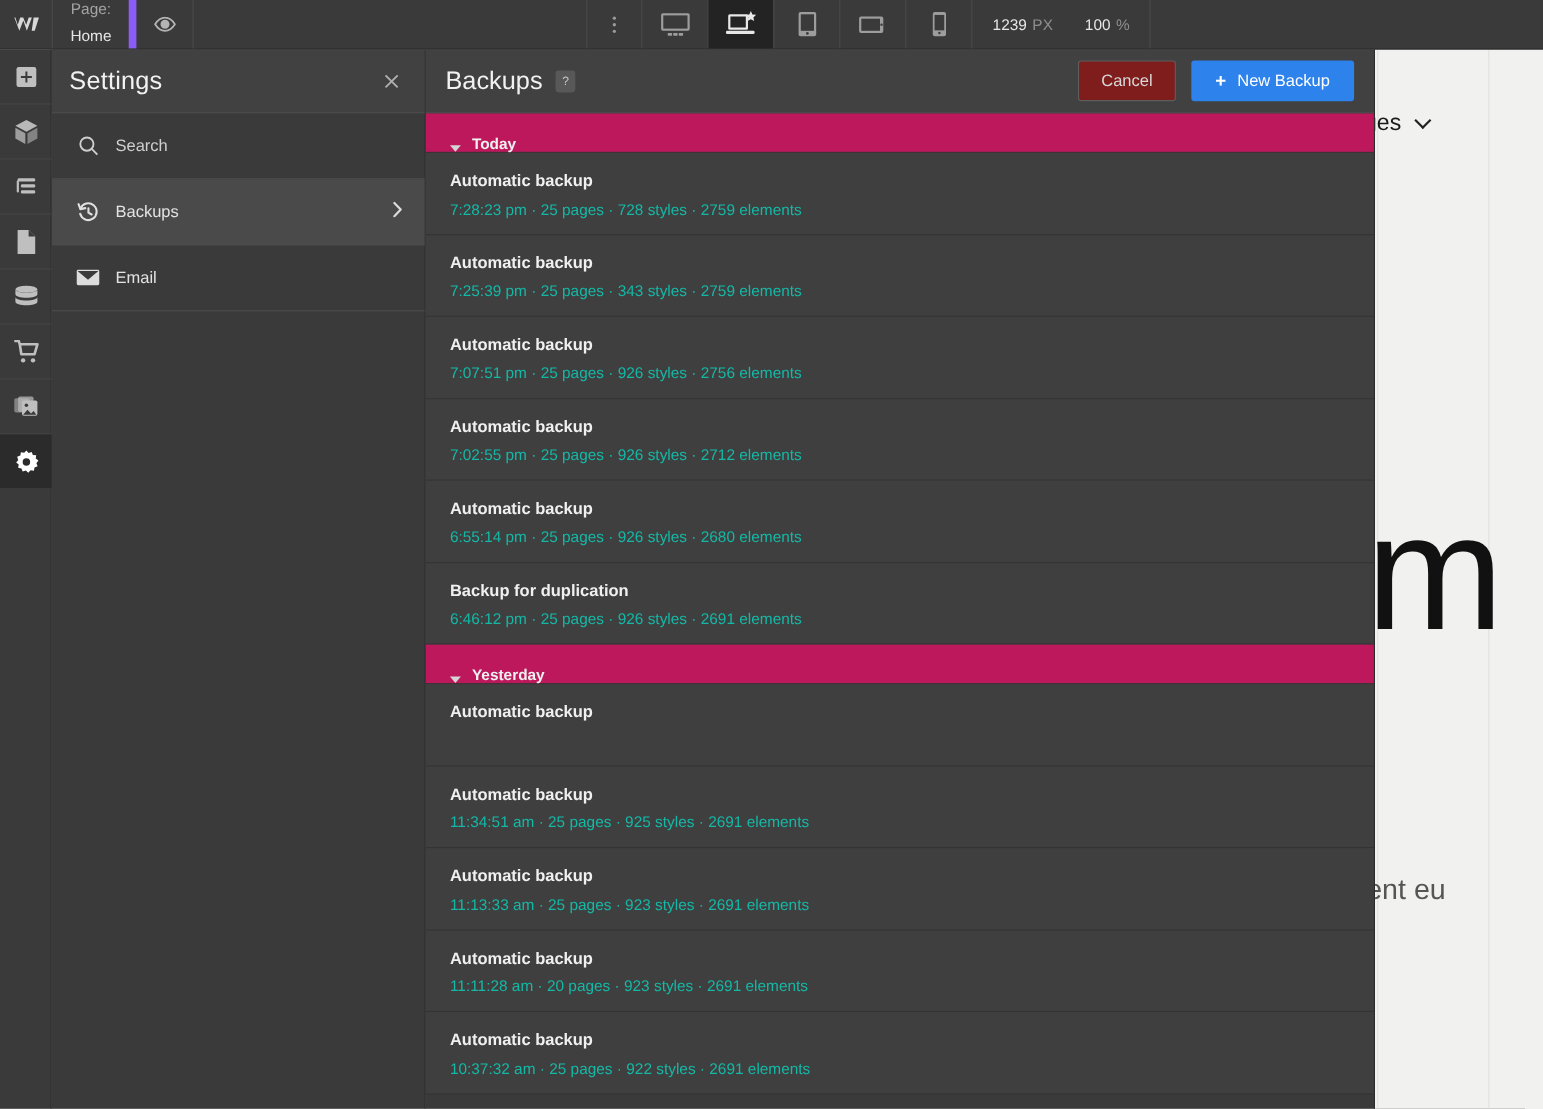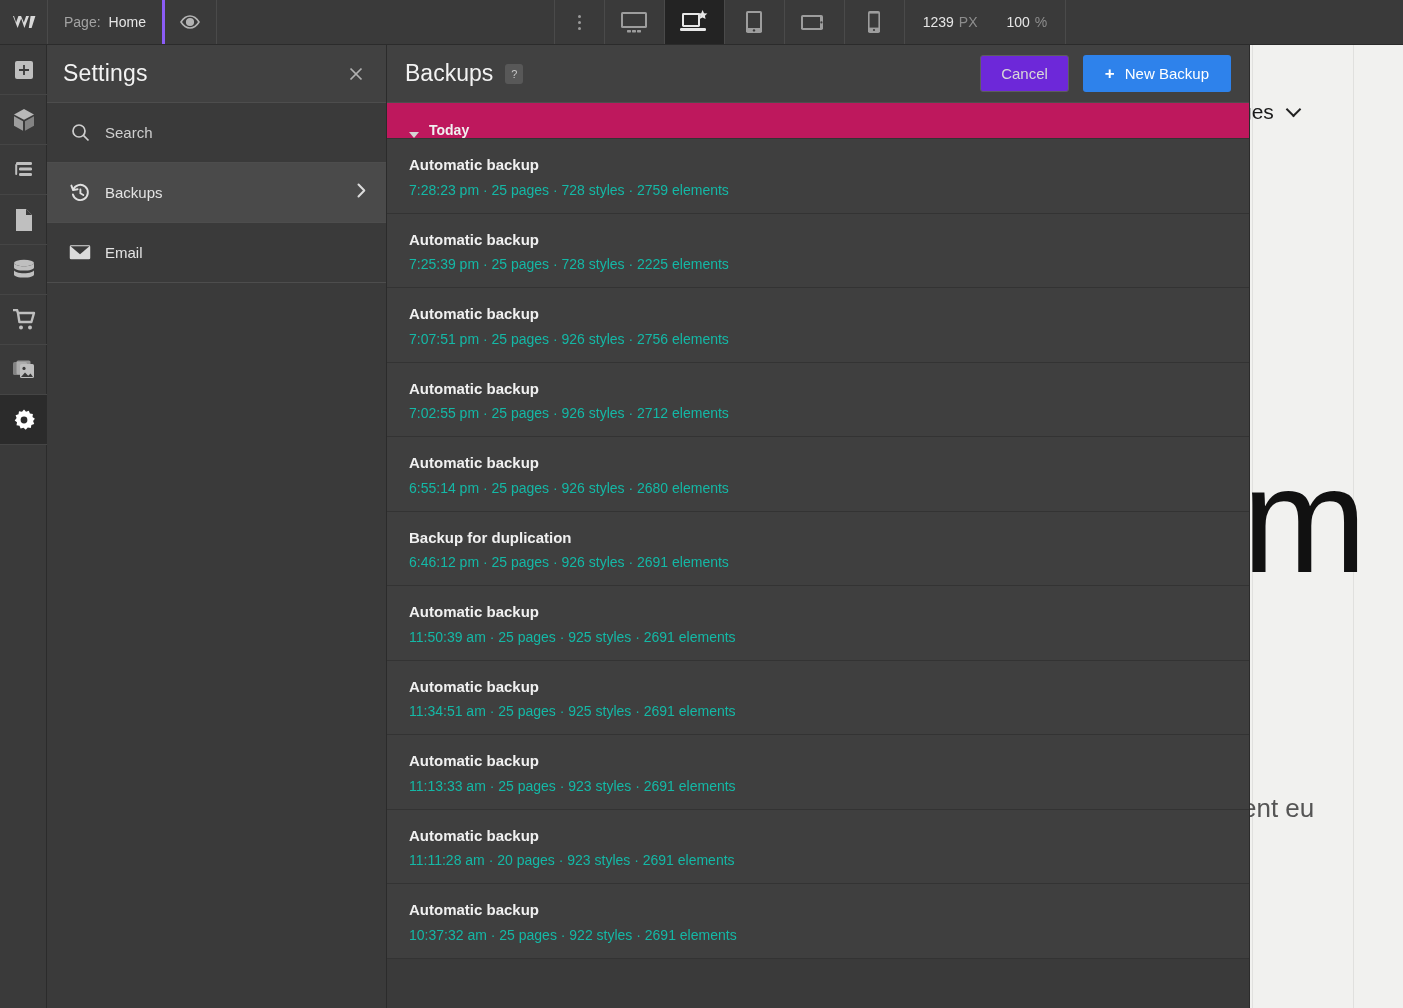--- a/index.html
+++ b/index.html
@@ -27,22 +27,23 @@
   }
   .tb-logo {
     width: 48px; display: flex; align-items: center; justify-content: center;
     border-right: 1px solid #4a4a4a;
     color: #d8d8d8;
   }
   .tb-logo svg { display: block; }
   .tb-page {
     display: flex; align-items: center; gap: 8px;
     padding: 0 16px;
-    border-right: 3px solid #8b5cf6;
+    border-right: 7px solid #8b5cf6;
     font-size: 14px;
+    flex-direction: column;
   }
   .tb-page-label { color: #a3a3a3; }
   .tb-page-value { color: #e6e6e6; }
   .tb-eye {
     width: 52px; display: flex; align-items: center; justify-content: center;
     border-right: 1px solid #4a4a4a;
     color: #b4b4b4;
   }
   .tb-spacer { flex: 1; }
   .tb-kebab {
@@ -140,21 +141,21 @@
     border-bottom: 1px solid #4d4d4d;
   }
   .bp-title { font-size: 23px; color: #f2f2f2; }
   .bp-help {
     margin-left: 12px; width: 18px; height: 20px; border-radius: 3px;
     background: #585858; color: #c8c8c8; font-size: 11px;
     display: flex; align-items: center; justify-content: center;
   }
   .bp-actions { margin-left: auto; display: flex; align-items: center; gap: 14px; }
   .btn-cancel {
-    background: #6d28d9; color: #d8d8d8;
+    background: #7f1d1d; color: #d8d8d8;
     border: 1px solid #5d5d5d; border-radius: 3px;
     font-size: 15px; padding: 9px 20px; font-family: inherit;
   }
   .btn-new {
     background: #2e82eb; color: #ffffff;
     border: none; border-radius: 3px;
     font-size: 15px; padding: 10px 22px; font-family: inherit;
     display: flex; align-items: center; gap: 10px;
   }
   .btn-new .plus { font-size: 17px; line-height: 1; font-weight: 700; }
@@ -436,42 +437,45 @@
       <div class="group-header">
         <span class="group-caret"></span>
         <span class="group-title">Today</span>
       </div>
       <div class="backup-row">
         <div class="backup-name">Automatic backup</div>
         <div class="backup-meta">7:28:23 pm · 25 pages · 728 styles · 2759 elements</div>
       </div>
       <div class="backup-row">
         <div class="backup-name">Automatic backup</div>
-        <div class="backup-meta">7:25:39 pm · 25 pages · 728 styles · 2225 elements</div>
+        <div class="backup-meta">7:25:39 pm · 25 pages · 343 styles · 2759 elements</div>
       </div>
       <div class="backup-row">
         <div class="backup-name">Automatic backup</div>
         <div class="backup-meta">7:07:51 pm · 25 pages · 926 styles · 2756 elements</div>
       </div>
       <div class="backup-row">
         <div class="backup-name">Automatic backup</div>
         <div class="backup-meta">7:02:55 pm · 25 pages · 926 styles · 2712 elements</div>
       </div>
       <div class="backup-row">
         <div class="backup-name">Automatic backup</div>
         <div class="backup-meta">6:55:14 pm · 25 pages · 926 styles · 2680 elements</div>
       </div>
       <div class="backup-row">
         <div class="backup-name">Backup for duplication</div>
         <div class="backup-meta">6:46:12 pm · 25 pages · 926 styles · 2691 elements</div>
       </div>
 
-      <div class="backup-row">
-        <div class="backup-name">Automatic backup</div>
-        <div class="backup-meta">11:50:39 am · 25 pages · 925 styles · 2691 elements</div>
+      <div class="group-header">
+        <span class="group-caret"></span>
+        <span class="group-title">Yesterday</span>
+      </div>
+      <div class="backup-row">
+        <div class="backup-name">Automatic backup</div>
       </div>
       <div class="backup-row">
         <div class="backup-name">Automatic backup</div>
         <div class="backup-meta">11:34:51 am · 25 pages · 925 styles · 2691 elements</div>
       </div>
       <div class="backup-row">
         <div class="backup-name">Automatic backup</div>
         <div class="backup-meta">11:13:33 am · 25 pages · 923 styles · 2691 elements</div>
       </div>
       <div class="backup-row">

